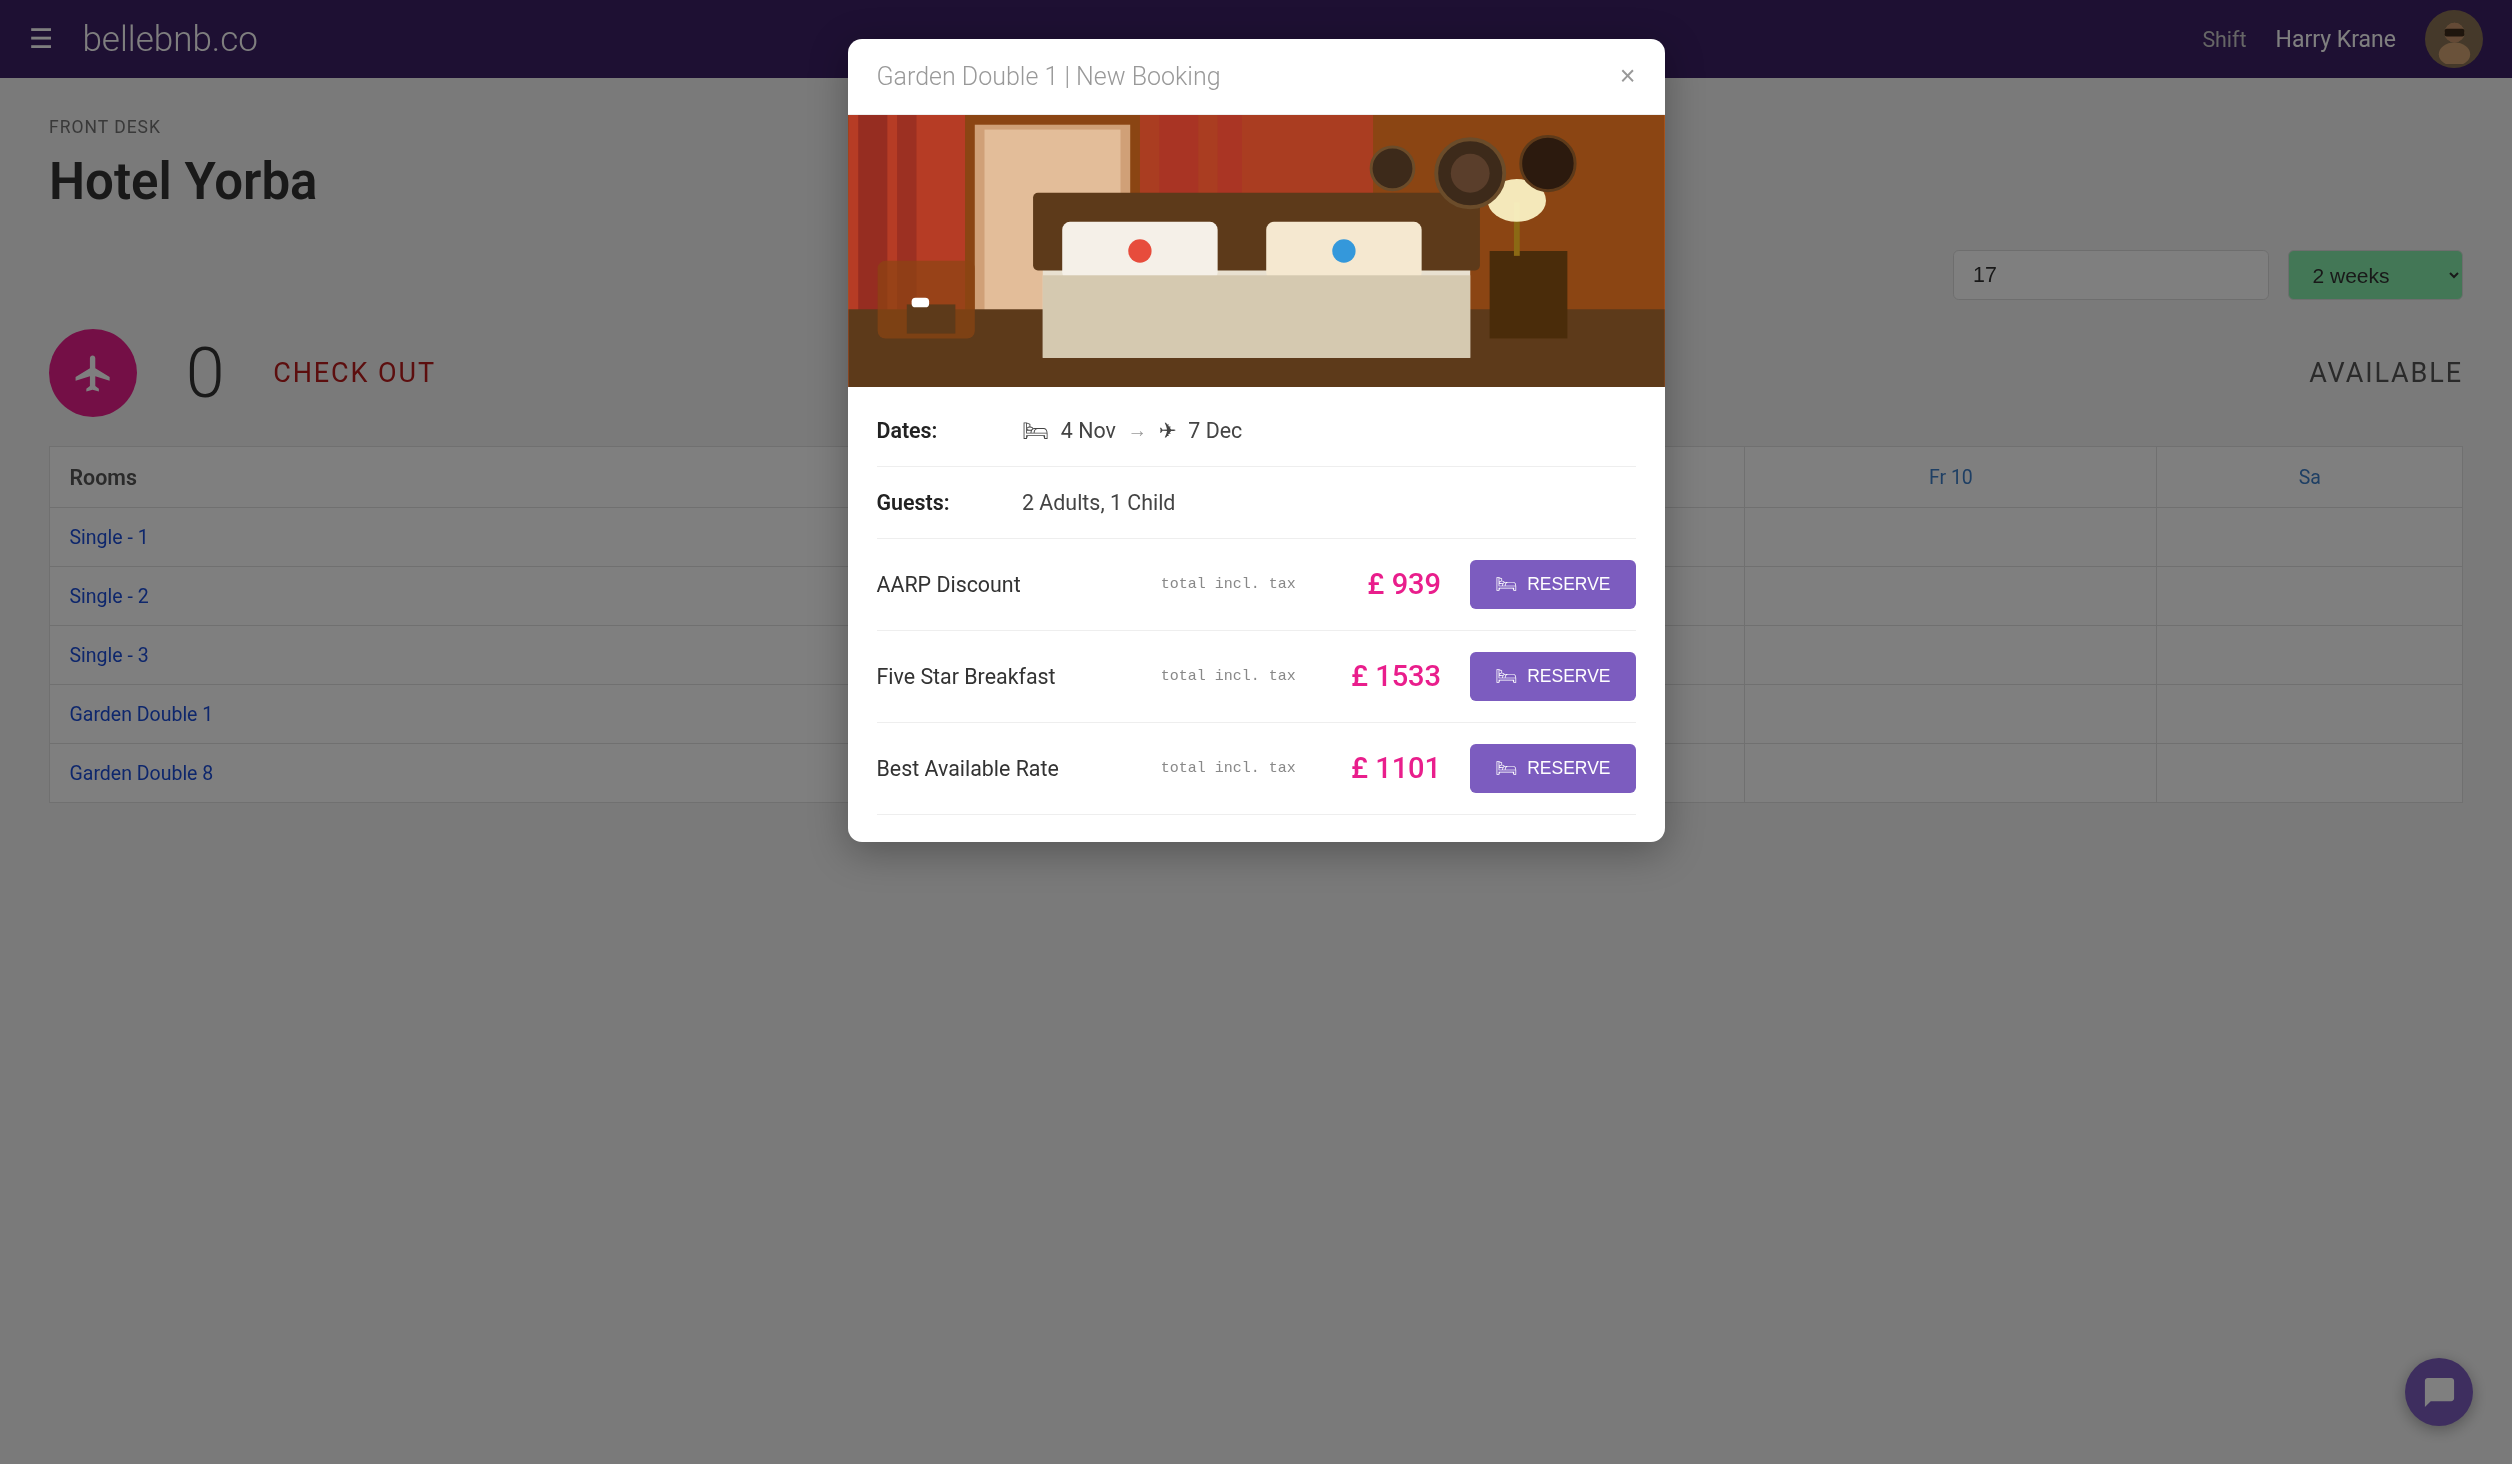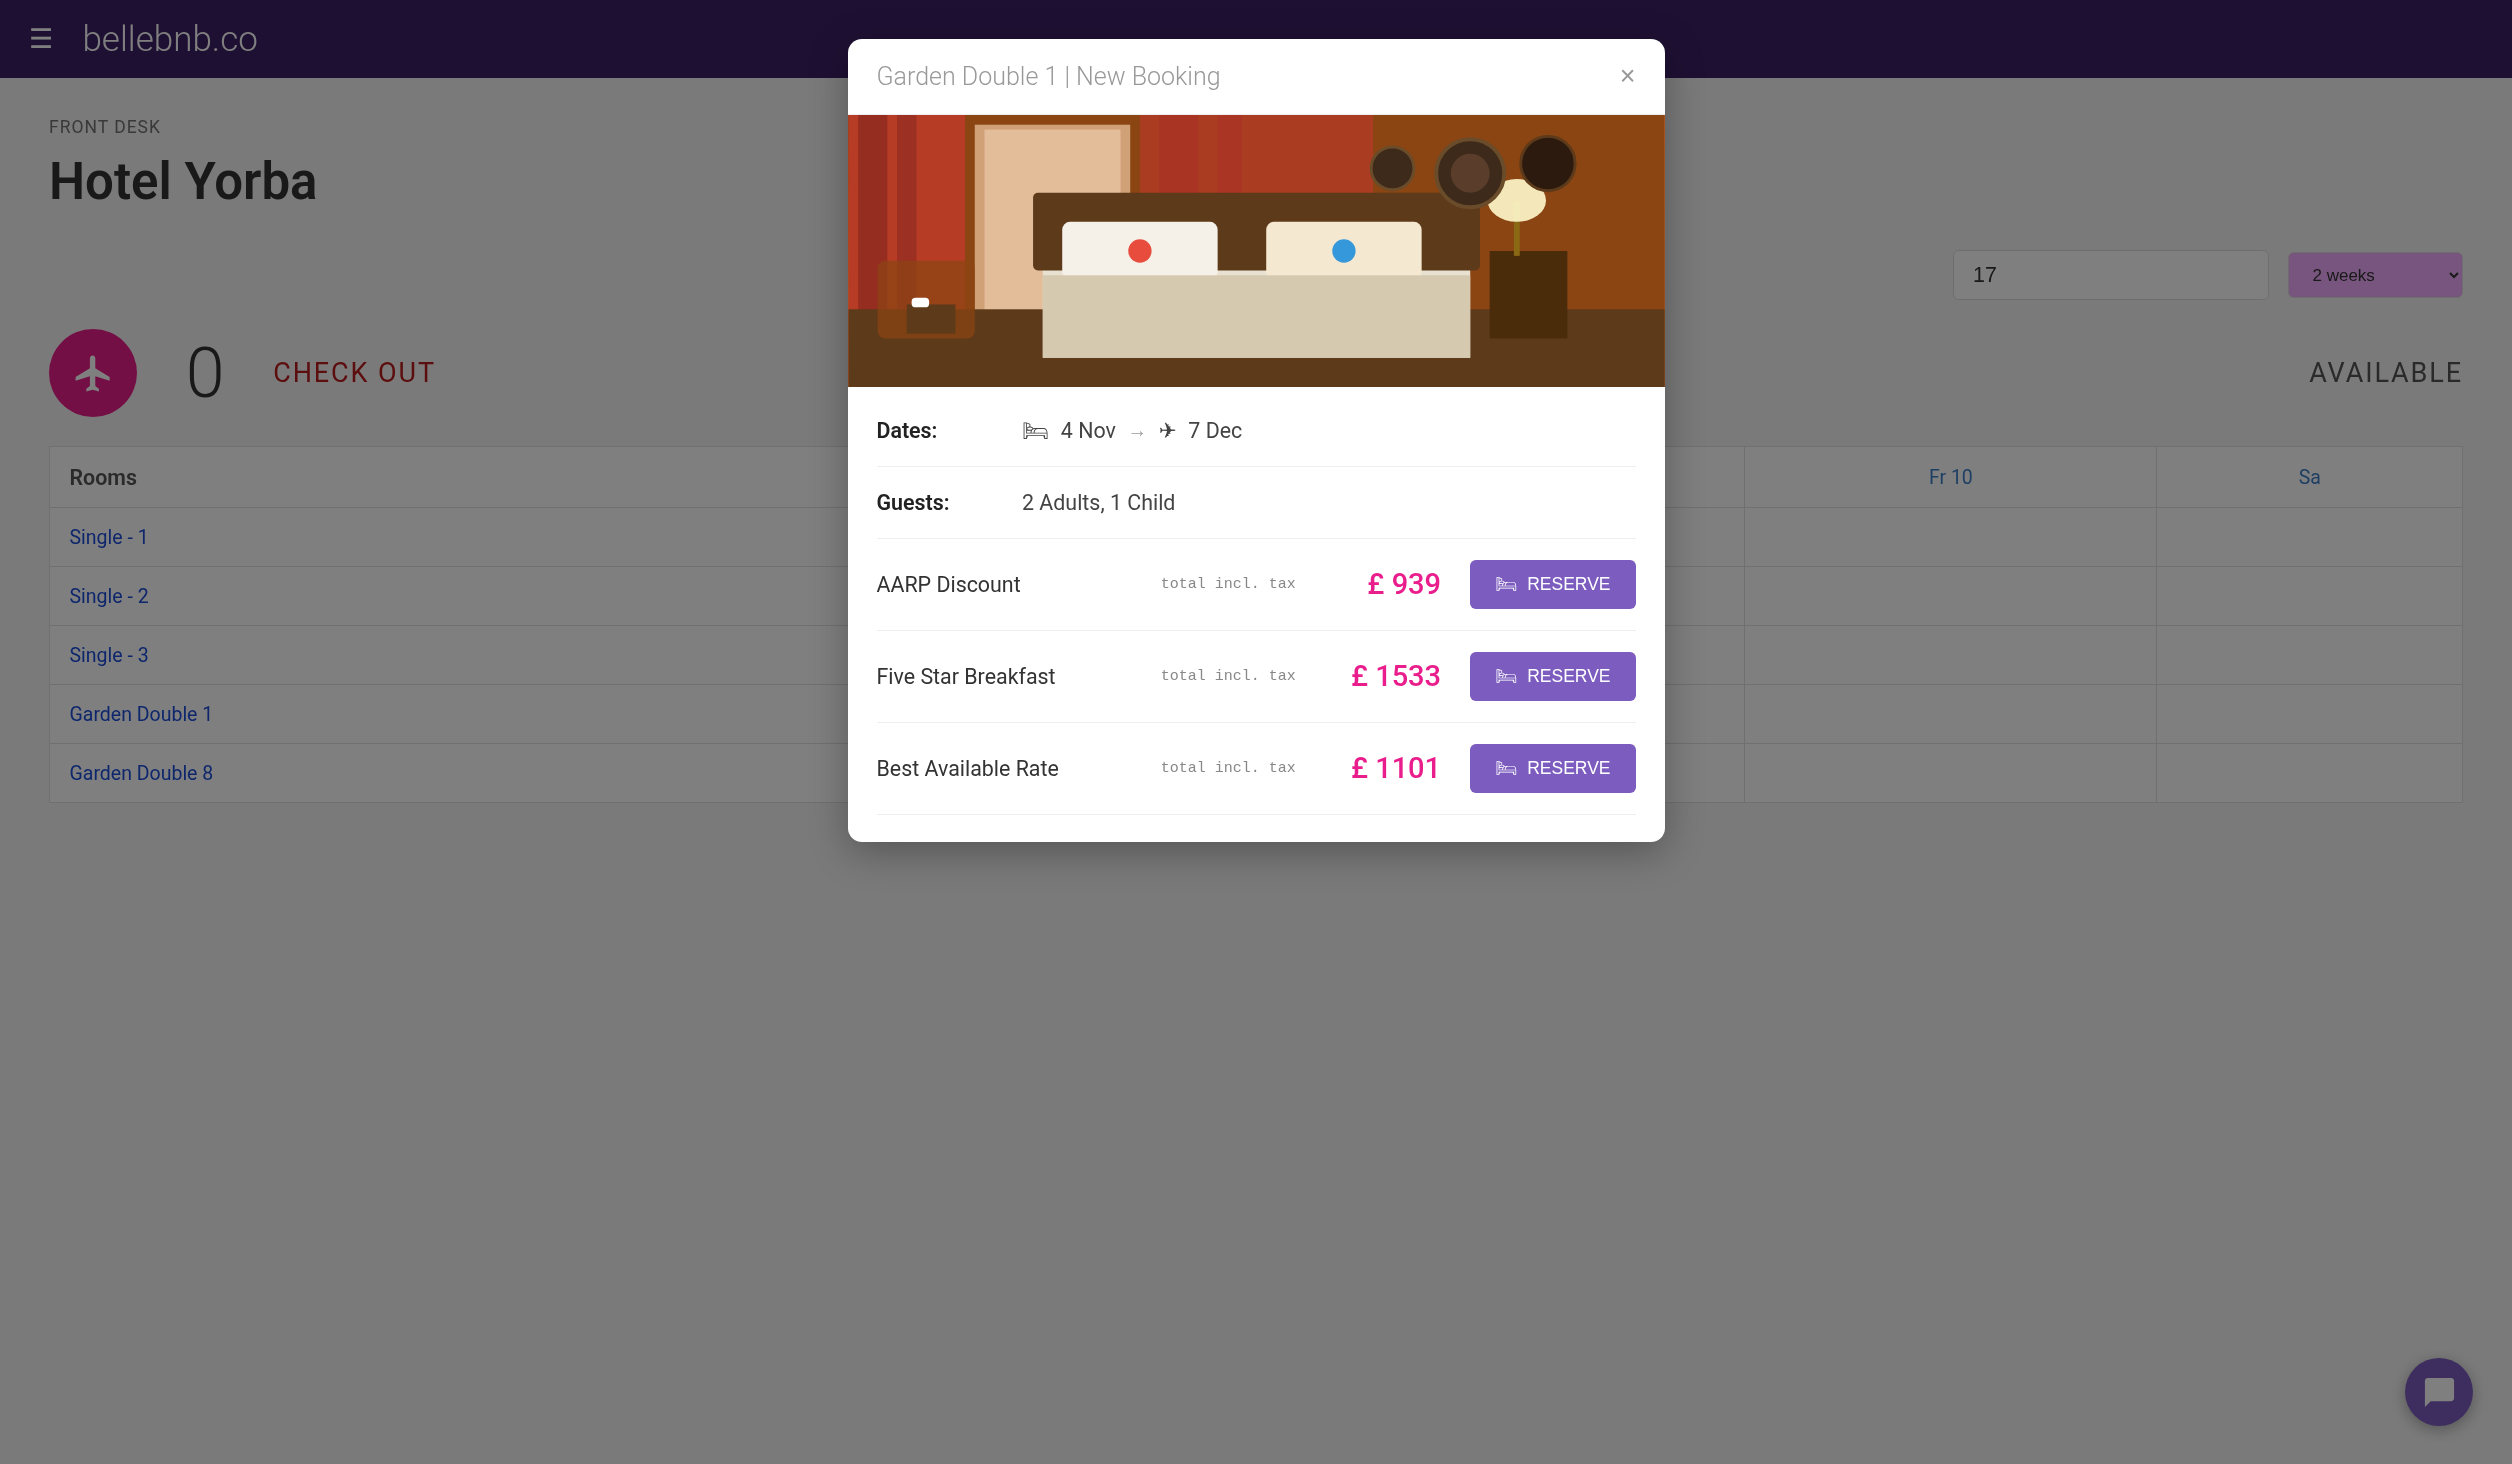--- a/index.html
+++ b/index.html
@@ -37,21 +37,21 @@
 
     
     .controls-row { display: flex; align-items: center; gap: 19.5px; margin-bottom: 29px; }
     .date-input {
       border: 1px solid #ddd; border-radius: 5.8px; padding: 11.7px 19.5px;
       font-size: 21.4px; color: #333; background: white;
       min-width: 195px;
     }
     .select-input {
       border: 1px solid #ddd; border-radius: 5.8px; padding: 11.7px 19.5px;
-      font-size: 17px; color: #333; background: #f0abfc;
+      font-size: 21px; color: #333; background: #86efac;
       min-width: 175px;
     }
 
     
     .stats-row { display: flex; align-items: center; gap: 39px; margin-bottom: 29px; }
     .stat-badge {
       background: #e91e8c;
       width: 88px; height: 88px; border-radius: 50%;
       display: flex; align-items: center; justify-content: center;
     }
@@ -182,20 +182,33 @@
 </head>
 <body style="width: 2512px; height: 1465px;">
 
 <div class="scale-wrap" style="transform: scale(1); transform-origin: left top;">
 
   <div class="bg-page">
 
     <nav class="topnav">
       <span class="topnav-hamburger">☰</span>
       <span class="topnav-logo">bellebnb.co</span>
+      <div class="topnav-right">
+        <span class="topnav-shift">Shift</span>
+        <span class="topnav-username">Harry Krane</span>
+        <div class="topnav-avatar">
+          <svg viewBox="0 0 50 50" xmlns="http://www.w3.org/2000/svg">
+            <circle cx="25" cy="18" r="10" fill="#d4a574"></circle>
+            <ellipse cx="25" cy="40" rx="16" ry="12" fill="#d4a574"></ellipse>
+
+            <circle cx="25" cy="18" r="10" fill="#c8956c"></circle>
+            <rect x="15" y="14" width="20" height="8" rx="2" fill="#3d2a1a"></rect>
+          </svg>
+        </div>
+      </div>
     </nav>
 
     <div class="main-content">
       <div class="breadcrumb">FRONT DESK</div>
       <div class="page-title">Hotel Yorba</div>
 
       <div class="controls-row">
         <div style="flex:1"></div>
         <input class="date-input" type="text" value="17" style="">
         <select class="select-input">

